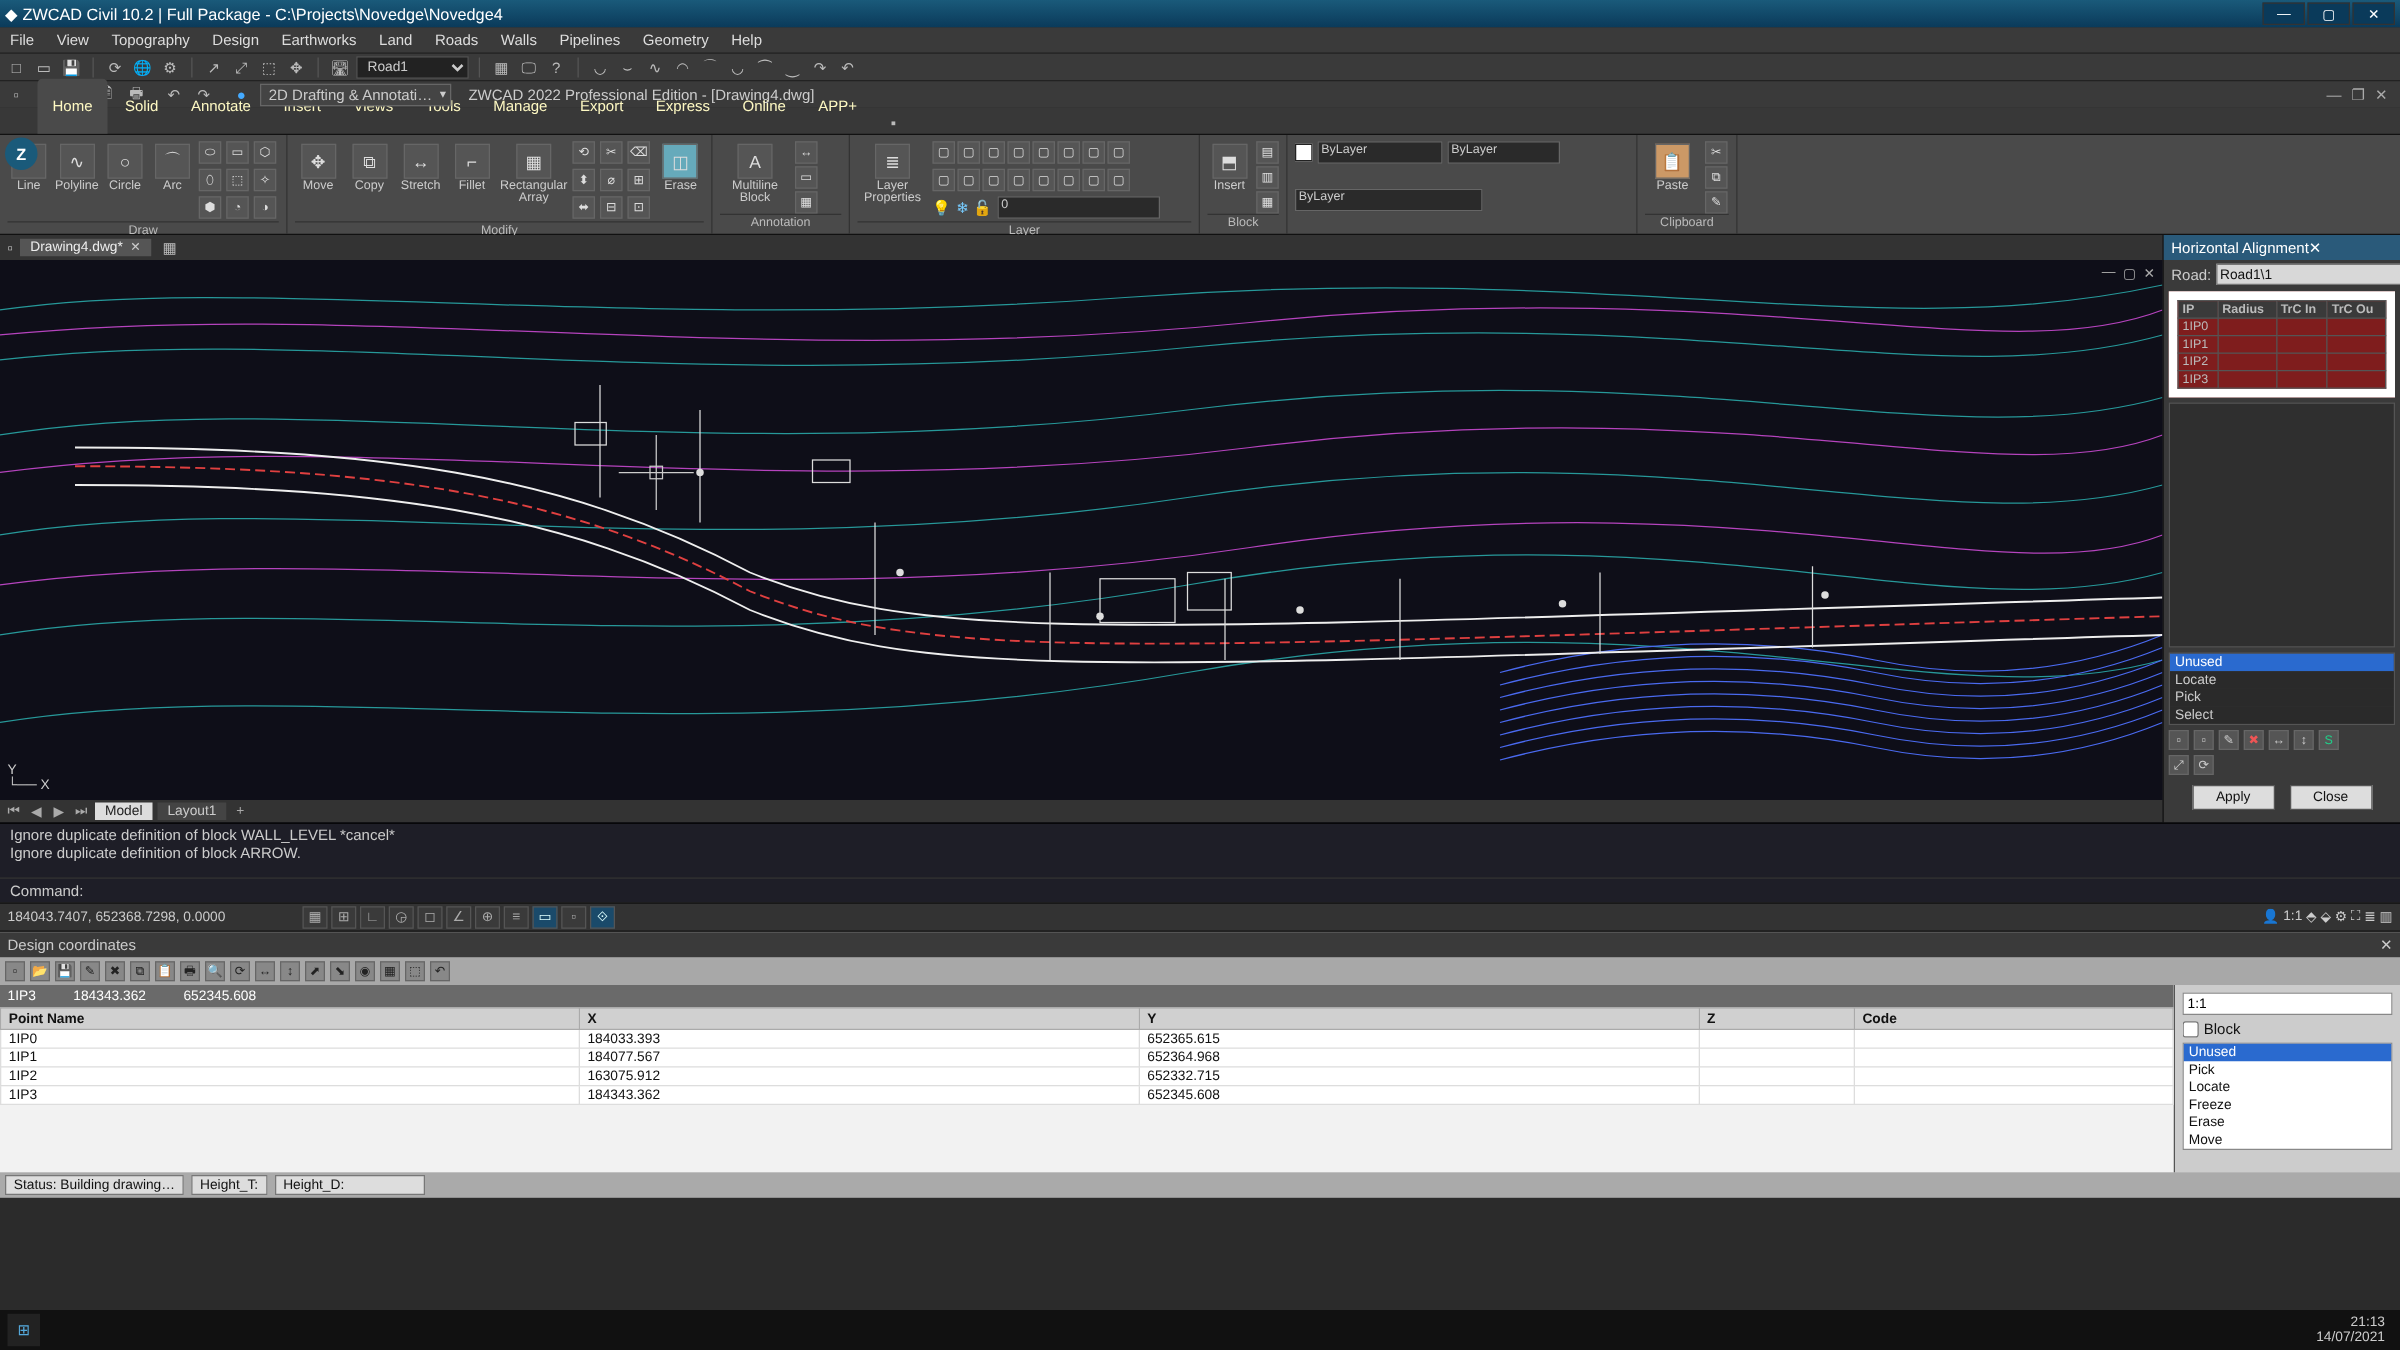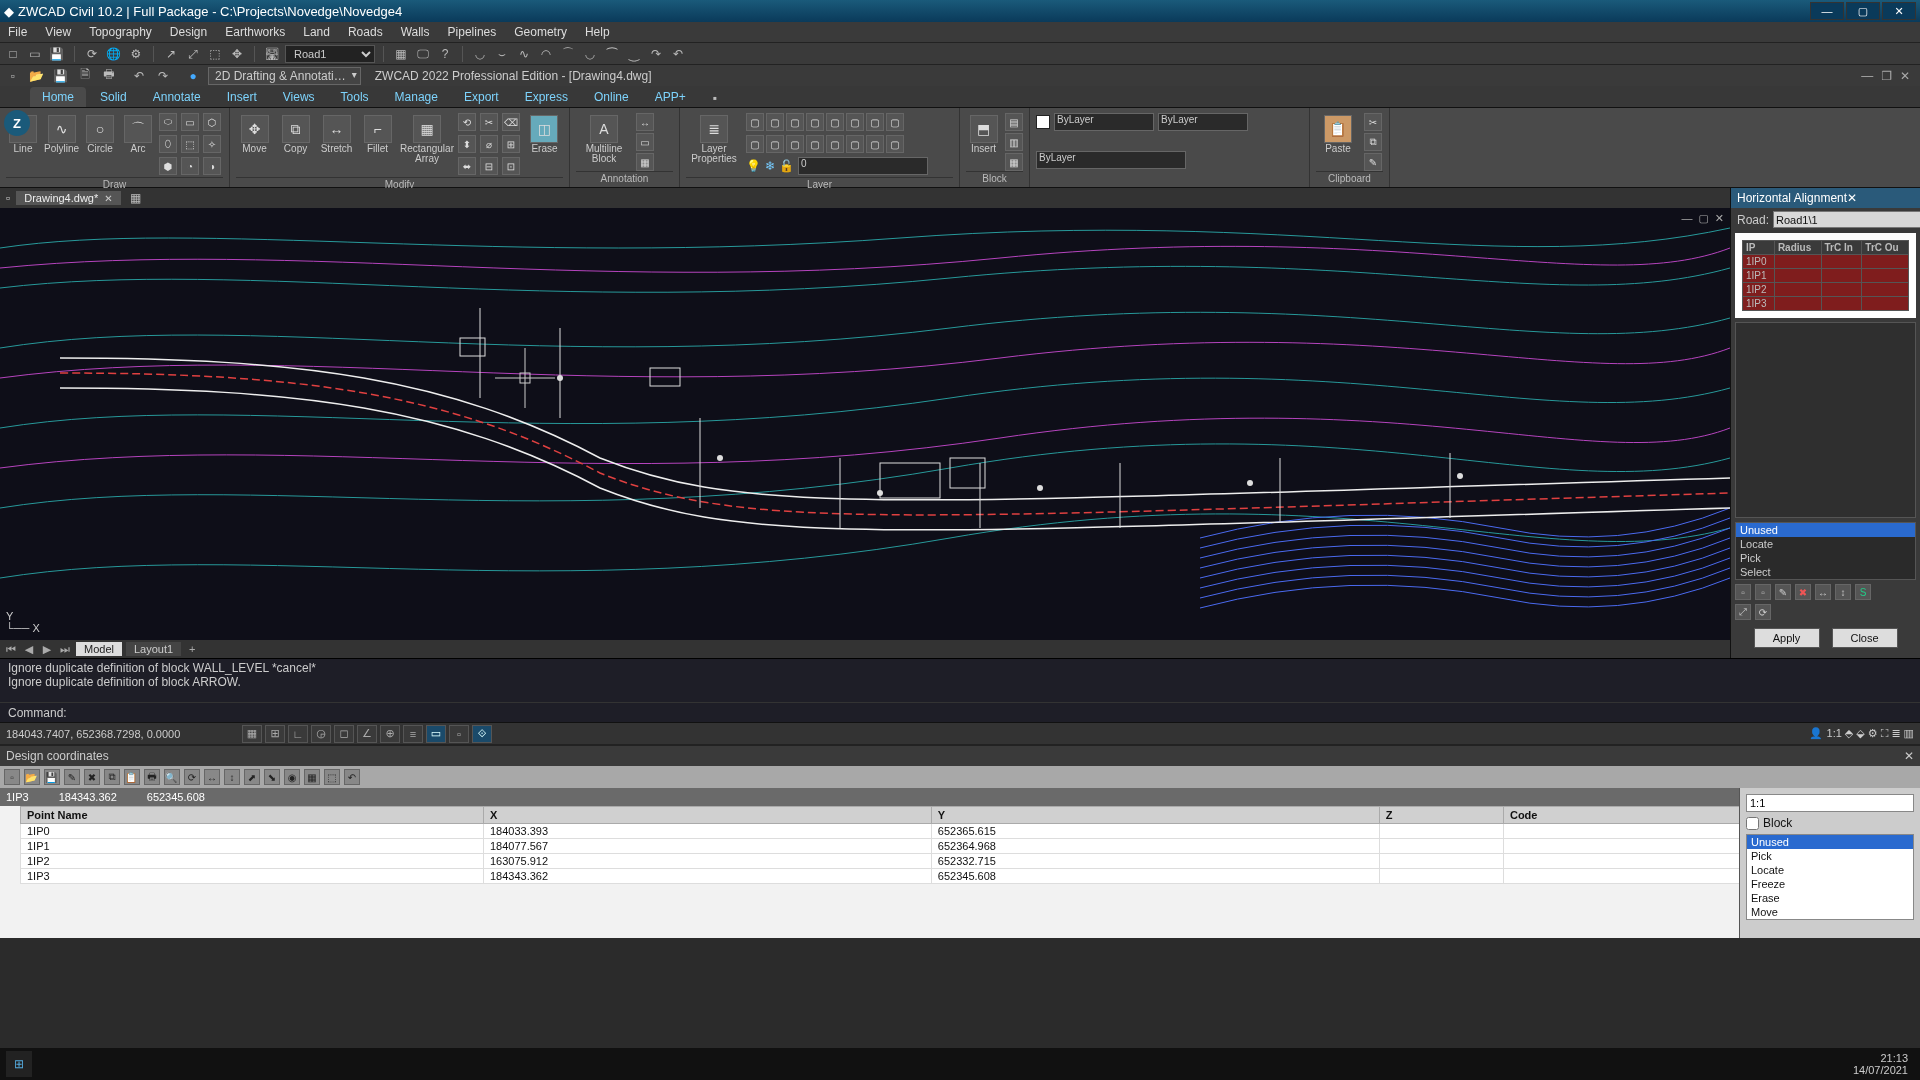--- a/index.html
+++ b/index.html
@@ -17,21 +17,21 @@
 .tbbtn { width:18px; height:18px; display:inline-flex; align-items:center; justify-content:center; color:#bbb; font-size:12px; cursor:pointer;}
 .tbsel { height:18px; background:#222; border:1px solid #555; color:#ccc; font-size:11px; padding:0 4px; min-width:90px;}
 
 .docrow { height:22px; background:#3a3a3a; border-top:1px solid #222; display:flex; align-items:center; padding:0 4px; gap:6px;}
 .workspace-combo { background:#444; border:1px solid #666; padding:1px 14px 1px 6px; color:#ccc; font-size:12px; position:relative;}
 .workspace-combo::after{content:"▾"; position:absolute; right:3px; top:1px; font-size:10px;}
 .doc-title { margin-left:8px; color:#ccc;}
 .docrow .right-wbtns { margin-left:auto; display:flex; gap:8px; color:#aaa; padding-right:6px;}
 
 .ribbon-tabs { height:22px; background:#383838; display:flex; align-items:flex-end; padding-left:30px; gap:2px; border-bottom:1px solid #111;}
-.ribbon-tabs .tab { padding:3px 12px; font-size:12px; color:#7dd3fc; cursor:pointer;}
+.ribbon-tabs .tab { padding:15px 12px; font-size:12px; color:#fef9c3; cursor:pointer;}
 .ribbon-tabs .tab.active { background:#4a4a4a; border-top-left-radius:4px; border-top-right-radius:4px;}
 .ribbon-body { height:80px; background:#4a4a4a; display:flex; border-bottom:1px solid #111;}
 .panel { border-right:1px solid #333; padding:2px 6px 0 6px; display:flex; flex-direction:column; justify-content:space-between;}
 .panel .ptools { display:flex; gap:4px; flex:1; align-items:flex-start; padding-top:3px;}
 .bigtool { width:44px; display:flex; flex-direction:column; align-items:center; gap:1px; cursor:pointer; padding:2px 0;}
 .bigtool .bicon { width:28px; height:28px; border:1px solid #666; background:#555; display:flex; align-items:center; justify-content:center; font-size:14px; color:#ddd;}
 .bigtool .blabel { font-size:10px; color:#ccc; text-align:center; line-height:1;}
 .smallgrid { display:grid; grid-template-columns:repeat(3,20px); grid-auto-rows:20px; gap:2px;}
 .smallgrid .sicon, .mini-stack .sicon { width:18px; height:18px; border:1px solid #666; background:#555; font-size:10px; color:#ddd; display:flex; align-items:center; justify-content:center; cursor:pointer;}
 .mini-stack{display:flex; flex-direction:column; gap:2px;}
@@ -81,21 +81,21 @@
 .st-icons span.on{ background:#1a4a6a; color:#dff;}
 .statusrow .r-icons{ margin-left:auto; display:flex; gap:3px;}
 
 .dc-panel{ background:#bdbdbd; color:#111; border-top:2px solid #222; display:flex; flex-direction:column;}
 .dc-head{ height:20px; background:#3a3a3a; color:#ccc; display:flex; align-items:center; padding:0 6px; justify-content:space-between;}
 .dc-tools{ height:22px; background:#a8a8a8; display:flex; align-items:center; gap:4px; padding:0 4px;}
 .dc-tools span{ width:16px; height:16px; background:#888; border:1px solid #666; display:inline-flex; align-items:center; justify-content:center; font-size:10px; color:#222;}
 .dc-body{ display:flex; height:150px;}
 .dc-table-wrap{ flex:1; background:#f2f2f2; overflow:auto; border-right:1px solid #555;}
 .dc-cur{ height:18px; background:#6a6a6a; color:#fff; font-size:11px; display:flex; gap:30px; padding:0 6px; align-items:center;}
-.dc-table{ width:100%; border-collapse:collapse; font-size:11px;margin-left:20px;}
+.dc-table{ width:100%; border-collapse:collapse; font-size:11px;}
 .dc-table th{ text-align:left; background:#d0d0d0; border:1px solid #aaa; padding:2px 6px;}
 .dc-table td{ border:1px solid #ddd; padding:1px 6px; background:#fff;}
 .dc-side{ width:180px; background:#ccc; padding:6px; display:flex; flex-direction:column; gap:4px;}
 .dc-side .scale{ background:#fff; border:1px solid #888; height:18px; font-size:11px; padding:0 3px;}
 .dc-side .blk{ display:flex; align-items:center; gap:4px;}
 .dc-side .opts{ border:1px solid #888; background:#fff; font-size:11px;}
 .dc-side .opts div{ padding:1px 4px;}
 .dc-side .opts div.sel{ background:#2a6acf; color:#fff;}
 .dc-status{ height:20px; background:#aaa; display:flex; align-items:center; gap:6px; padding:0 4px;}
 .dc-status .seg{ background:#ddd; border:1px solid #777; padding:1px 6px; font-size:11px;}
@@ -665,20 +665,25 @@
       <div class="opts">
         <div class="sel">Unused</div>
         <div>Pick</div>
         <div>Locate</div>
         <div>Freeze</div>
         <div>Erase</div>
         <div>Move</div>
       </div>
     </div>
   </div>
+  <div class="dc-status">
+    <div class="seg">Status: Building drawing…</div>
+    <div class="seg">Height_T:</div>
+    <div class="seg" style="min-width:120px">Height_D:</div>
+  </div>
 </div>
 
 <div class="taskbar">
   <div class="start">⊞</div>
   <div class="clock">
     <div>21:13</div>
       <div>14/07/2021</div>
   </div>
 </div>
 

